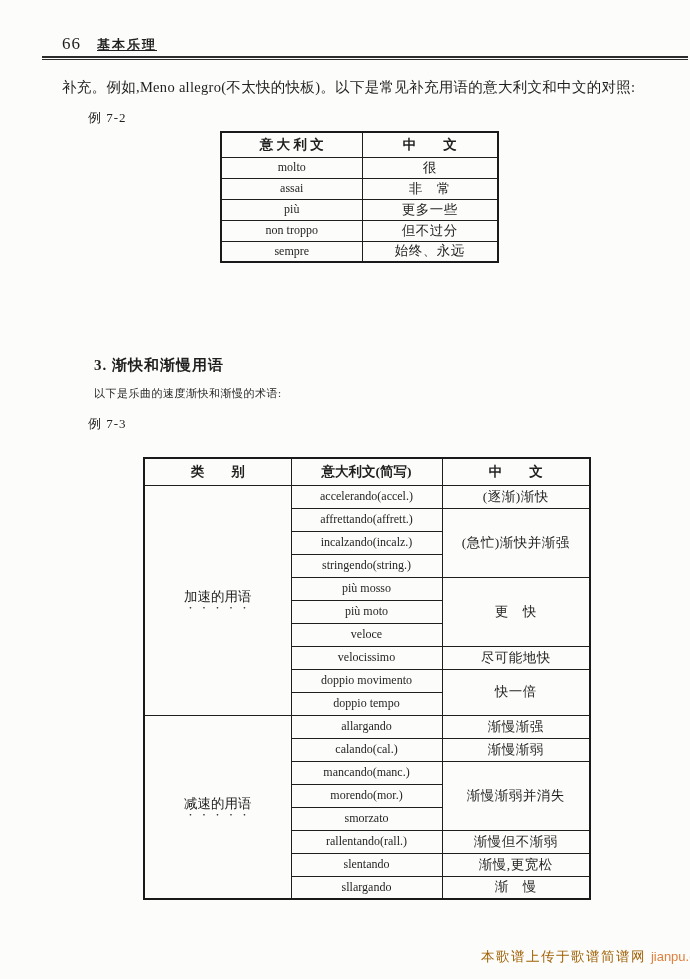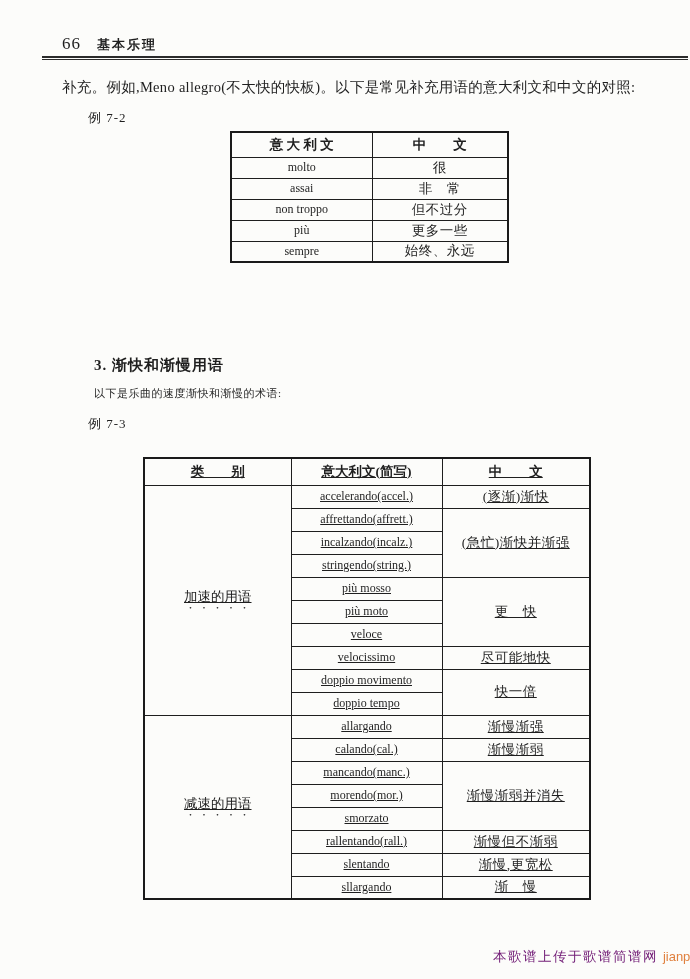--- a/index.html
+++ b/index.html
@@ -9,70 +9,70 @@
     background: #fcfcfa;
     font-family: "Liberation Serif", "DejaVu Serif", serif;
     color: #1f1f1f;
     overflow: hidden;
   }
   .abs { position: absolute; }
 
   
   .page-header { top: 34px; left: 62px; display: flex; align-items: baseline; justify-content: flex-end; }
   .page-number { font-size: 17px; letter-spacing: 1px; }
-  .book-title { font-size: 13px; margin-left: 16px; letter-spacing: 2px; font-weight: 600; }
+  .book-title { font-size: 13px; margin-left: 16px; letter-spacing: 2px; font-weight: 600; text-decoration: underline; }
   .double-rule {
     top: 56px; left: 42px; width: 646px; height: 4px;
     border-top: 2px solid #2b2b2b; border-bottom: 1px solid #2b2b2b;
   }
 
   
   .intro-para { top: 77px; left: 62px; width: 578px; font-size: 14.5px; line-height: 1.45; letter-spacing: 0.3px; }
   .example-label-1 { top: 109px; left: 88px; font-size: 13px; letter-spacing: 1px; }
 
   
   table { border-collapse: collapse; table-layout: fixed; }
   th, td { border: 1px solid #1e1e1e; text-align: center; vertical-align: middle; padding: 0 4px; }
   th { font-weight: 600; }
   .italian { font-size: 12px; }
   .chinese { font-size: 13.5px; letter-spacing: 0.5px; }
 
   
-  .table1-wrap { top: 131px; left: 230px; }
+  .table1-wrap { top: 131px; left: 220px; }
   .table1 { width: 277px; border: 2px solid #1a1a1a; }
   .table1 th { height: 25px; font-size: 13.5px; }
   .table1 td { height: 21px; }
   .table1 col.c1 { width: 141px; }
   .table1 col.c2 { width: 136px; }
 
   
   .section-heading { top: 356px; left: 94px; font-size: 15px; font-weight: bold; letter-spacing: 1px; }
   .section-subtitle { top: 386px; left: 94px; font-size: 11px; letter-spacing: 0.5px; }
   .example-label-2 { top: 415px; left: 88px; font-size: 13px; letter-spacing: 1px; }
 
   
   .table2-wrap { top: 457px; left: 143px; }
-  .table2 { width: 446px; border: 2px solid #1a1a1a; text-decoration: underline; }
+  .table2 { width: 446px; border: 2px solid #1a1a1a; }
   .table2 th { height: 27px; font-size: 13.5px; }
   .table2 td { height: 23px; }
   .table2 col.c1 { width: 147px; }
   .table2 col.c2 { width: 151px; }
   .table2 col.c3 { width: 148px; }
   .cat-label {
     font-size: 13.5px;
     -webkit-text-emphasis: filled dot #2b2b2b;
     -webkit-text-emphasis-position: under right;
     text-emphasis: filled dot #2b2b2b;
     text-emphasis-position: under right;
     margin-left: 8px;
   }
 
   
   .footer-watermark { top: 948px; left: 481px; font-size: 13.5px; letter-spacing: 1.5px; white-space: nowrap; }
-  .wm-text { color: #701a75; margin-left: 12px; }
+  .wm-text { color: #a16207; }
   .wm-link { color: #e0813f; font-family: "Liberation Sans", "DejaVu Sans", sans-serif; font-size: 13px; letter-spacing: 0; }
 </style>
 </head>
 <body>
 
 <div class="abs page-header">
   <span class="page-number">66</span>
   <span class="book-title">基本乐理</span>
 </div>
 <div class="abs double-rule"></div>
@@ -93,26 +93,26 @@
     </tr>
     <tr>
       <td class="italian">molto</td>
       <td class="chinese">很</td>
     </tr>
     <tr>
       <td class="italian">assai</td>
       <td class="chinese">非　常</td>
     </tr>
     <tr>
+      <td class="italian">più</td>
+      <td class="chinese">更多一些</td>
+    </tr>
+    <tr>
       <td class="italian">non troppo</td>
       <td class="chinese">但不过分</td>
-    </tr>
-    <tr>
-      <td class="italian">più</td>
-      <td class="chinese">更多一些</td>
     </tr>
     <tr>
       <td class="italian">sempre</td>
       <td class="chinese">始终、永远</td>
     </tr>
   </tbody>
     </table>
 </div>
 
 <div class="abs section-heading">3. 渐快和渐慢用语</div>

